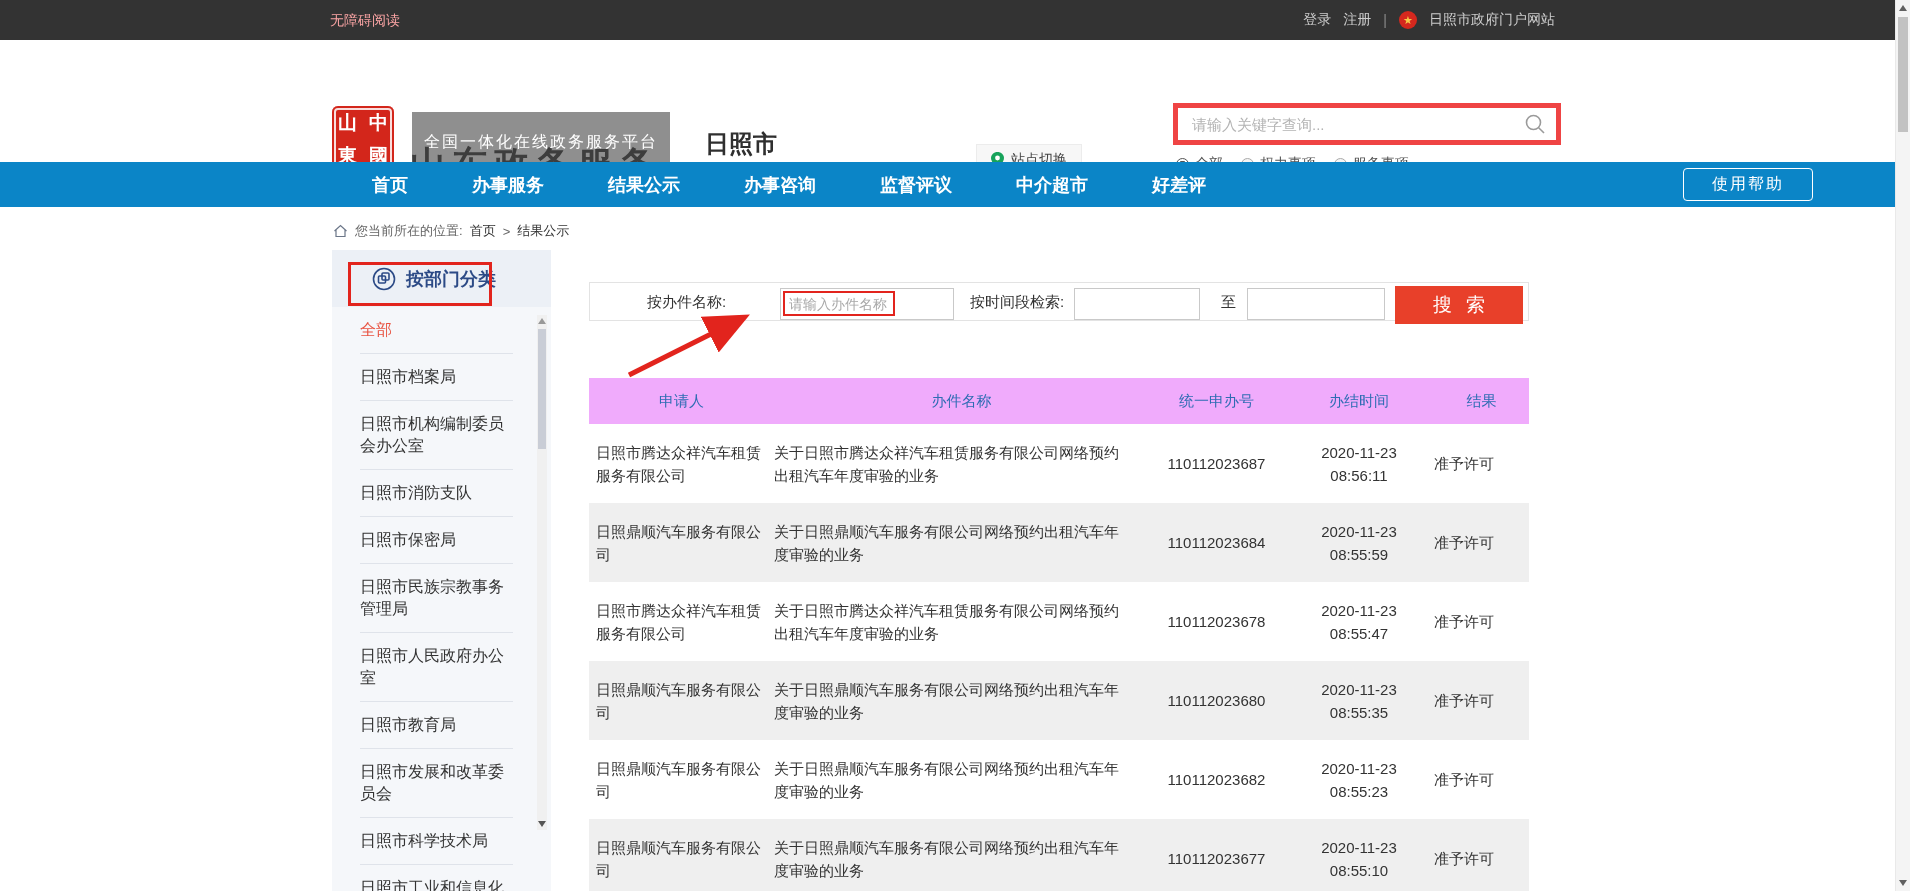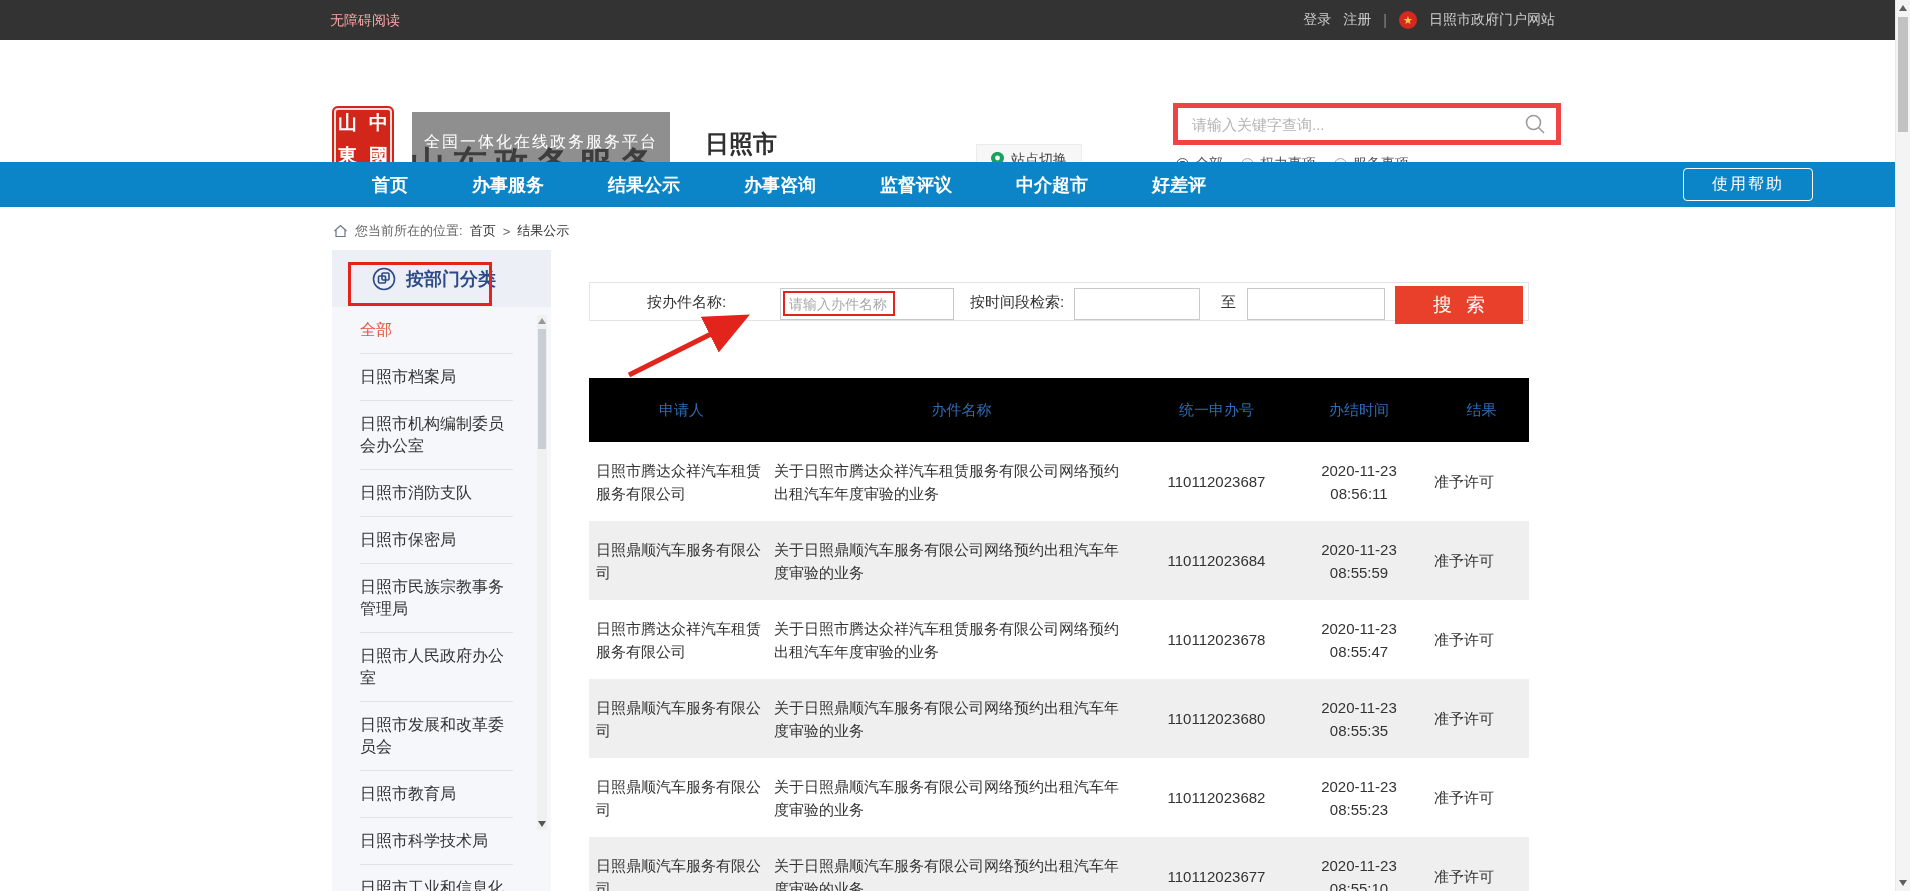--- a/index.html
+++ b/index.html
@@ -66,21 +66,21 @@
   .f-input { position:absolute; top:5px; height:32px; border:1px solid #c9c9c9; background:#fff; }
   .f-input input { width:100%; height:100%; border:none; outline:none; font-size:14px; padding-left:8px; color:#333; background:transparent; font-family:inherit; }
   .f-input input::placeholder { color:#a9a9a9; }
   .annotation-input { position:absolute; left:2px; top:2px; width:112px; height:25px; border:2px solid #e2241d; pointer-events:none; }
   .search-btn { position:absolute; left:805px; top:3px; width:128px; height:38px; background:#e8402a; color:#fff; font-size:19px;
                 letter-spacing:14px; padding-left:14px; display:flex; align-items:center; justify-content:center; border:none; cursor:pointer; font-family:inherit; }
   .annotation-arrow { position:absolute; left:615px; top:305px; pointer-events:none; }
 
   
   .results { position:absolute; left:0; top:96px; width:940px; }
-  .t-head { display:flex; height:64px; background:#000000; align-items:center; }
+  .t-head { display:flex; height:46px; background:#f0abfc; align-items:center; }
   .t-head .cell { color:#2e6cb3; font-size:15px; text-align:center; }
   .t-row { display:flex; min-height:79px; align-items:center; background:#fff; font-size:15px; color:#333; line-height:23px; }
   .t-row.alt { background:#efefef; }
   .c1 { width:185px; padding-left:7px; padding-right:12px; }
   .c2 { width:375px; padding-right:30px; }
   .c3 { width:135px; text-align:center; }
   .c4 { width:150px; text-align:center; }
   .c5 { width:95px; }
   .t-head .c1, .t-head .c2 { padding:0; text-align:center; }
 
@@ -180,22 +180,22 @@
       <div class="annotation-dept"></div>
     </div>
     <ul class="sb-list" id="sb-list">
         <li class="active">全部</li>
         <li>日照市档案局</li>
         <li>日照市机构编制委员会办公室</li>
         <li>日照市消防支队</li>
         <li>日照市保密局</li>
         <li>日照市民族宗教事务管理局</li>
         <li>日照市人民政府办公室</li>
+        <li>日照市教育局</li>
         <li>日照市发展和改革委员会</li>
-        <li>日照市教育局</li>
         <li>日照市科学技术局</li>
         <li>日照市工业和信息化</li>
       </ul>
     <div class="sb-scroll">
       <div class="tri-up"></div>
       <div class="sb-thumb"></div>
       <div class="tri-dn"></div>
     </div>
   </div>
 

